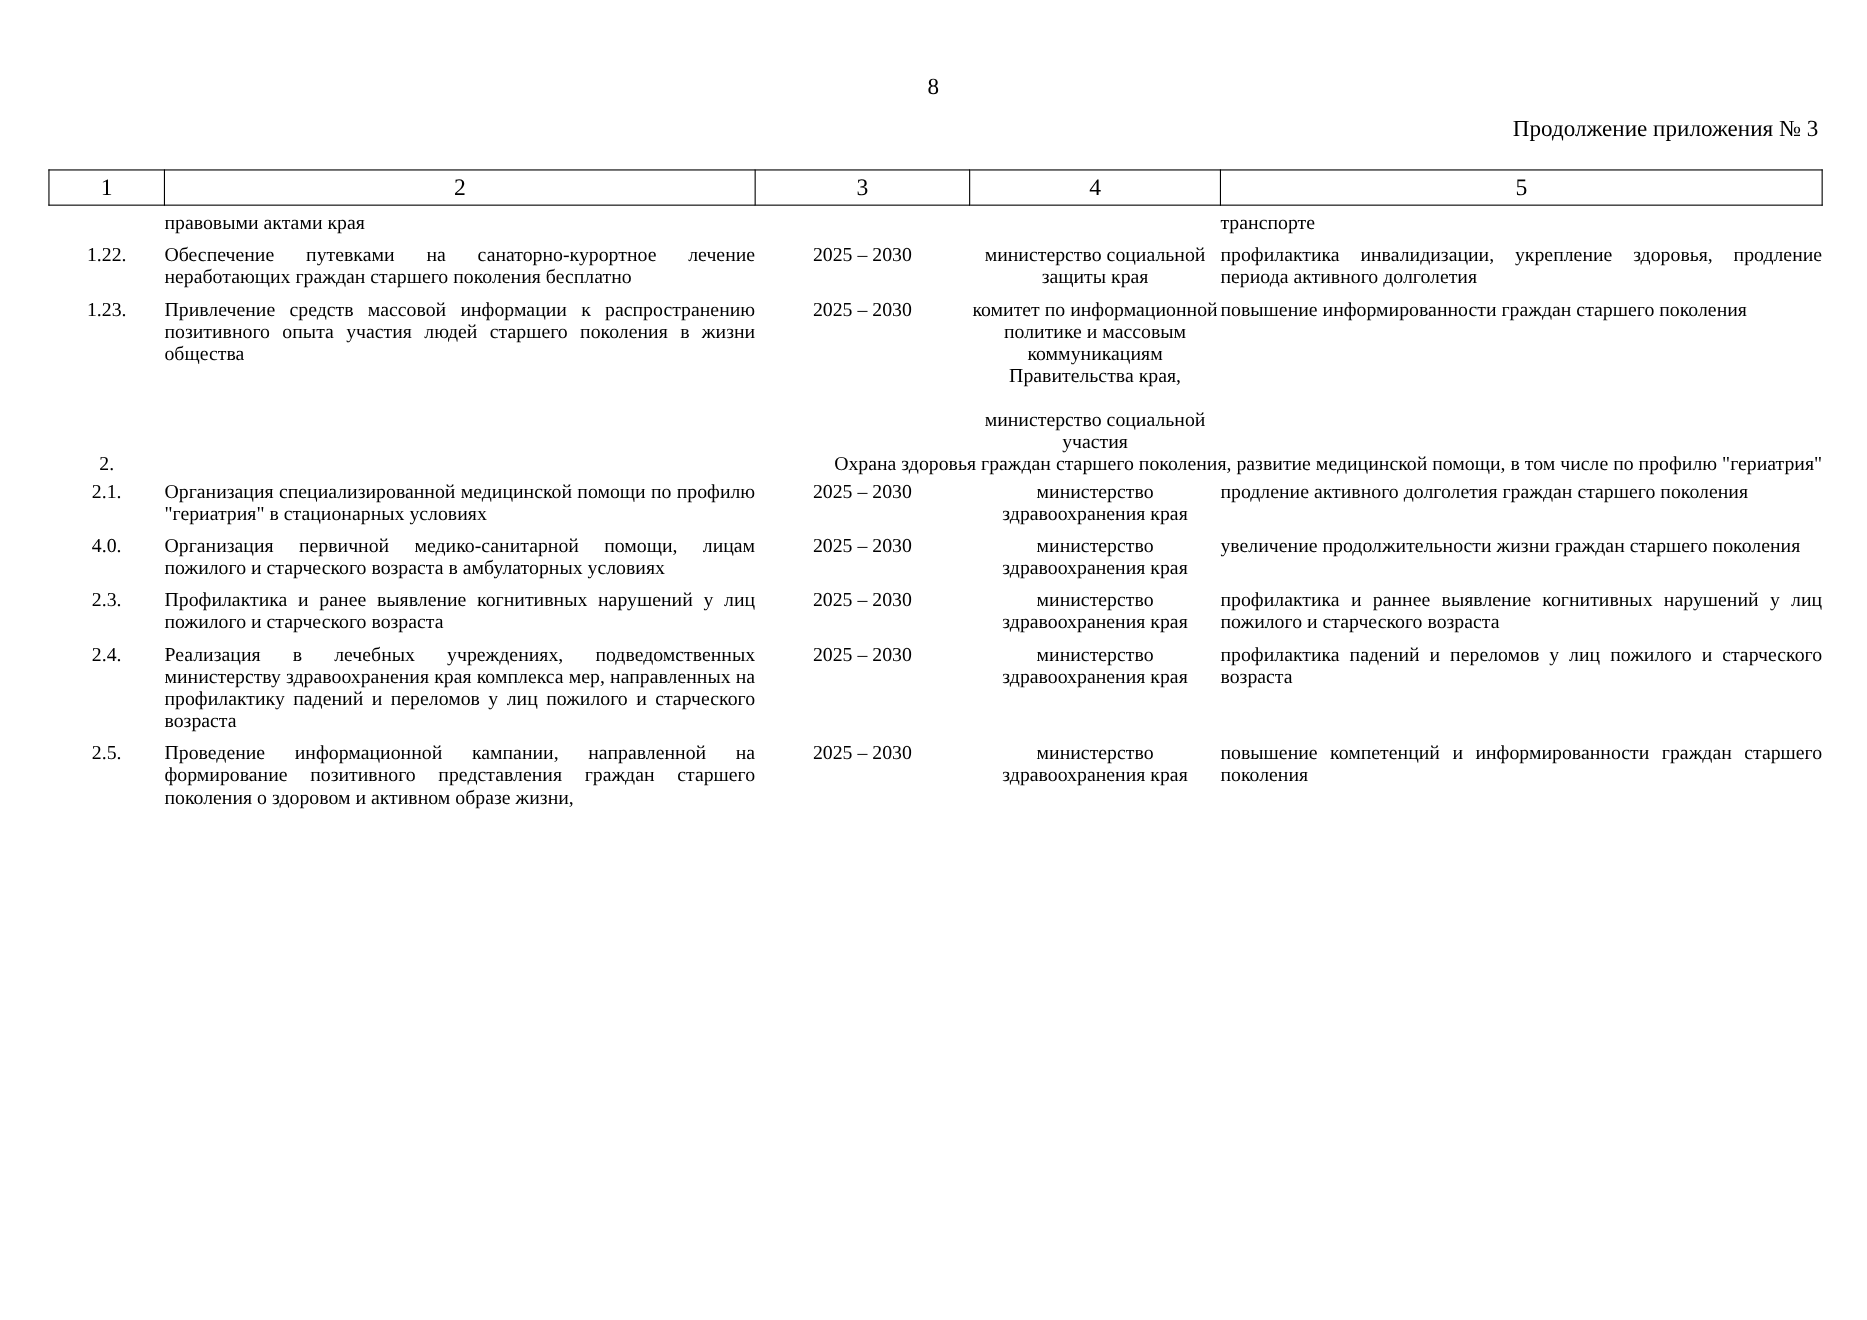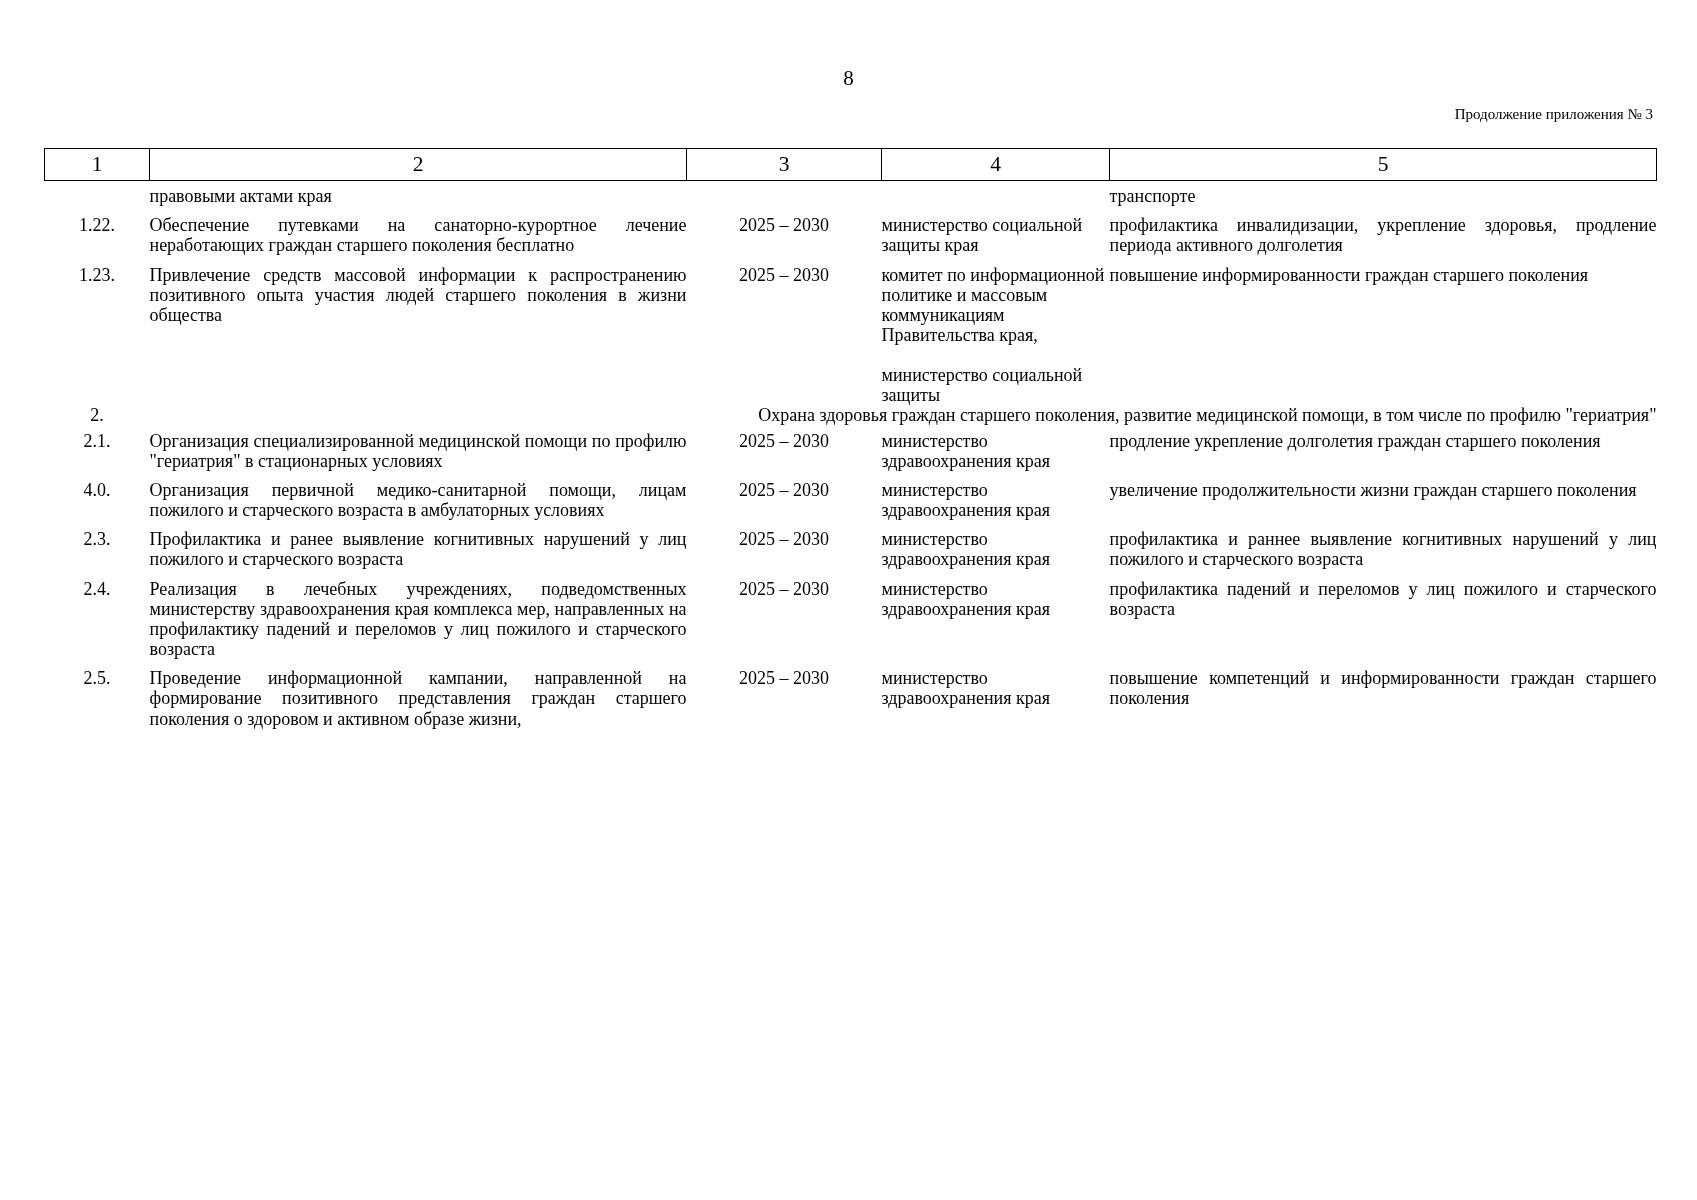--- a/index.html
+++ b/index.html
@@ -23,21 +23,21 @@
     position: relative;
   }
   .page-number {
     text-align: center;
     font-size: 21px;
     margin-top: 68px;
     line-height: 1;
   }
   .continuation {
     text-align: right;
-    font-size: 15px;
+    font-size: 21px;
     margin-top: 18px;
     padding-right: 44px;
     line-height: 1;
   }
   table.doc-table {
     border-collapse: collapse;
     margin-top: 26px;
     margin-left: 44px;
     width: 1612px;
     table-layout: fixed;
@@ -60,21 +60,21 @@
     border: none;
     padding-top: 9px;
   }
   tr.cont-row td {
     border: none;
     padding-top: 5px;
   }
   .col-num { width: 105px; text-align: center; }
   .col-measure { width: 537px; }
   .col-term { width: 195px; text-align: center; }
-  .col-exec { width: 228px; }
+  .col-exec { width: 228px; text-align: center; }
   .col-result { width: 547px; }
 
   .just {
     text-align: justify;
     text-align-last: left;
     hyphens: manual;
     padding-left: 14px;
     padding-right: 8px;
   }
   .just-r {
@@ -139,36 +139,36 @@
         <td class="col-result just-r">профилактика инвалидизации, укрепление здоровья, продление периода активного долголетия</td>
       </tr>
 
       <tr class="body-row">
         <td class="col-num">1.23.</td>
         <td class="col-measure just">Привлечение средств массовой информации к распространению позитивного опыта участия людей старшего поколения в жизни общества</td>
         <td class="col-term">2025 – 2030</td>
         <td class="col-exec">
           <span class="exec-block">комитет по информационной политике и массовым коммуникациям Правительства края,</span>
           <span class="exec-gap"></span>
-          <span class="exec-block">министерство социальной защиты</span>
+          <span class="exec-block">министерство социальной участия</span>
         </td>
         <td class="col-result just-r">повышение информированности граждан старшего поколения</td>
       </tr>
 
       <tr class="section-row">
         <td class="col-num">2.</td>
         <td colspan="4" class="section-title">Охрана здоровья граждан старшего поколения, развитие медицинской помощи, в том числе по профилю "гериатрия"</td>
       </tr>
 
       <tr class="cont-row">
         <td class="col-num">2.1.</td>
         <td class="col-measure just">Организация специализированной медицинской помощи по профилю "гериатрия" в стационарных условиях</td>
         <td class="col-term">2025 – 2030</td>
         <td class="col-exec">министерство здравоохранения края</td>
-        <td class="col-result just-r">продление укрепление долголетия граждан старшего поколения</td>
+        <td class="col-result just-r">продление активного долголетия граждан старшего поколения</td>
       </tr>
 
       <tr class="body-row">
         <td class="col-num">4.0.</td>
         <td class="col-measure just">Организация первичной медико-санитарной помощи, лицам пожилого и старческого возраста в амбулаторных условиях</td>
         <td class="col-term">2025 – 2030</td>
         <td class="col-exec">министерство здравоохранения края</td>
         <td class="col-result just-r">увеличение продолжительности жизни граждан старшего поколения</td>
       </tr>
 

